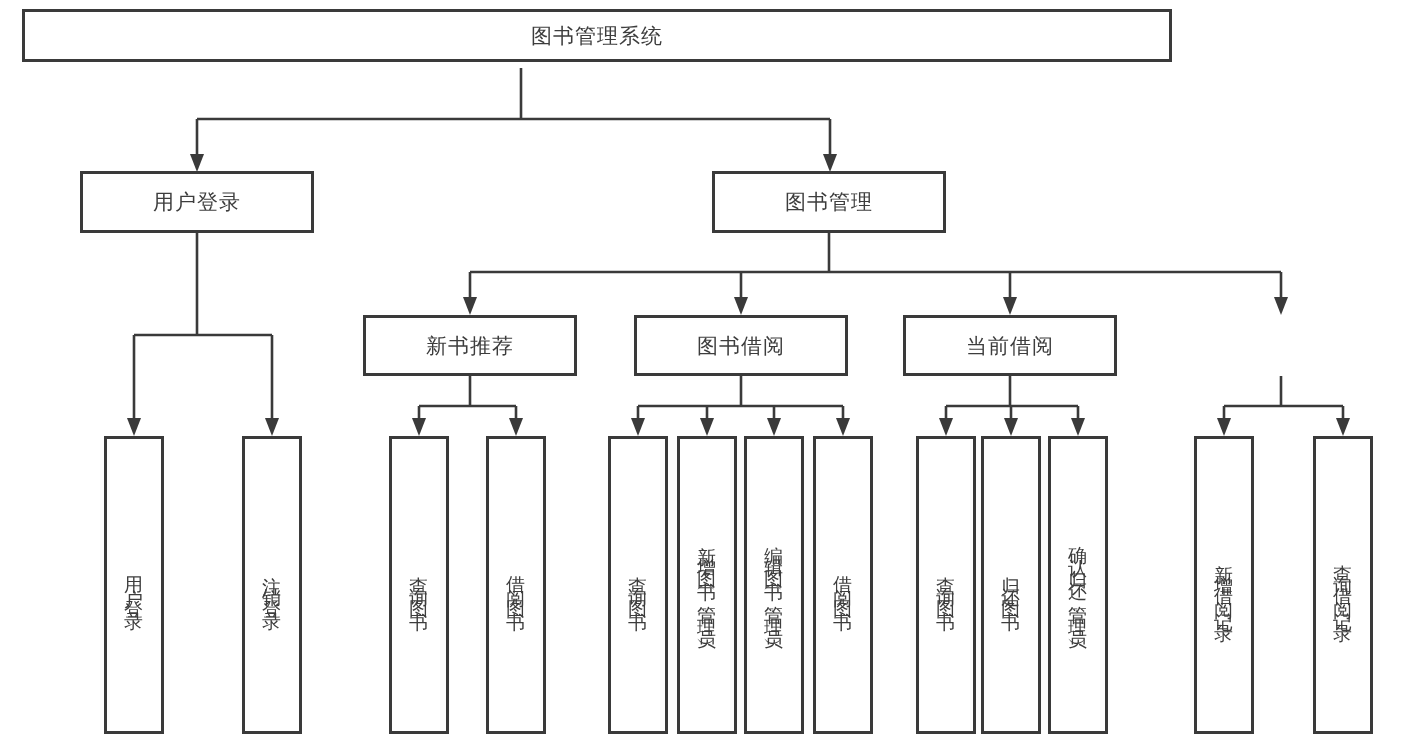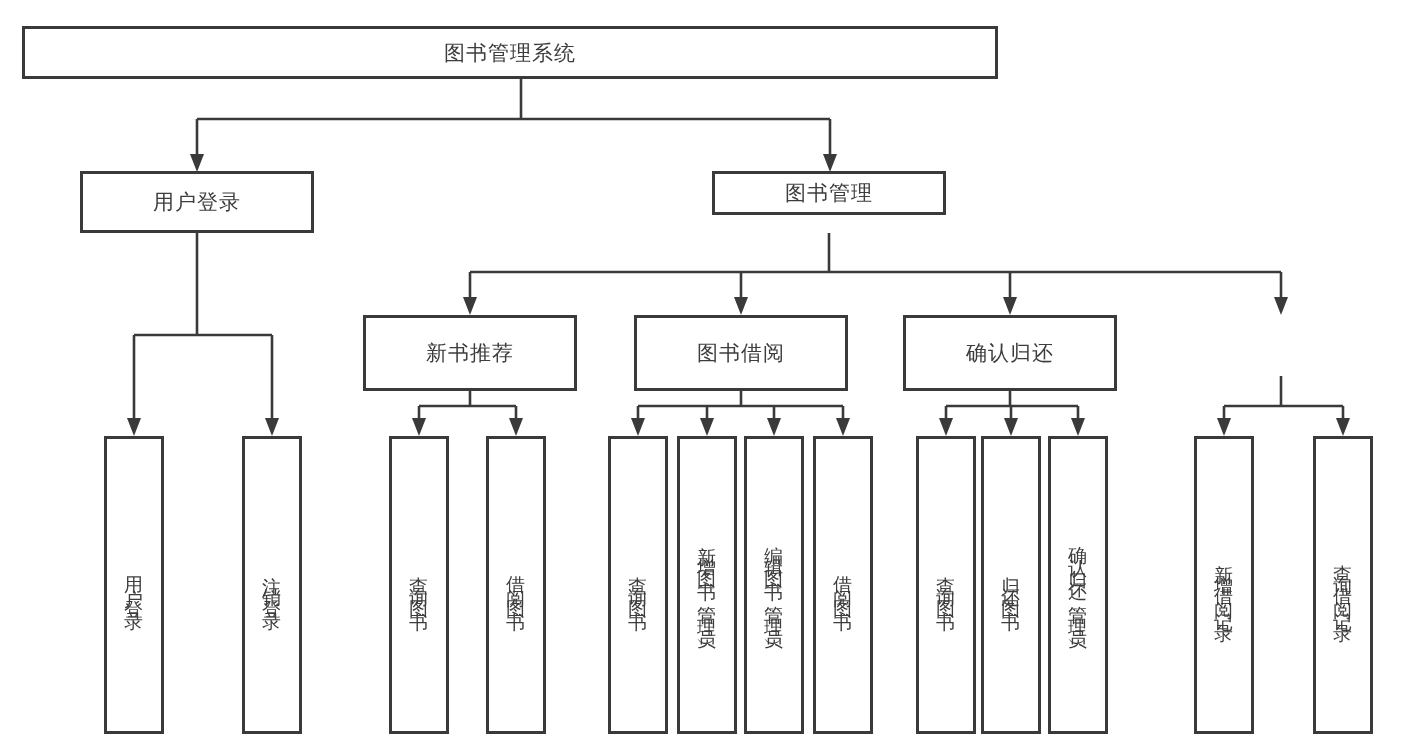--- a/index.html
+++ b/index.html
@@ -29,24 +29,24 @@
     background: #ffffff;
     display: flex;
     align-items: center;
     justify-content: center;
     color: #3d3d3d;
     font-size: 21px;
     letter-spacing: 1px;
     text-align: center;
     white-space: nowrap;
   }
-  .node.root   { left: 22px;  top: 26px;  width: 976px; height: 53px; }
+  .node.root   { left: 22px;  top: 9px;  width: 1150px; height: 53px; }
   .node.lvl2-a { left: 80px;  top: 171px; width: 234px; height: 62px; }
-  .node.lvl2-b { left: 712px; top: 171px; width: 234px; height: 44px; }
-  .node.lvl3   { top: 315px; width: 214px; height: 76px; }
+  .node.lvl2-b { left: 712px; top: 171px; width: 234px; height: 62px; }
+  .node.lvl3   { top: 315px; width: 214px; height: 61px; }
   .node.lvl3-a { left: 363px; }
   .node.lvl3-b { left: 634px; }
   .node.lvl3-c { left: 903px; }
   .node.lvl3-d { left: 1174px; }
   .leaf {
     position: absolute;
     box-sizing: border-box;
     top: 436px;
     width: 60px;
     height: 298px;
@@ -145,21 +145,21 @@
     </g>
   </svg>
 
   <div class="node root">图书管理系统</div>
 
   <div class="node lvl2-a">用户登录</div>
   <div class="node lvl2-b">图书管理</div>
 
   <div class="node lvl3 lvl3-a">新书推荐</div>
   <div class="node lvl3 lvl3-b">图书借阅</div>
-  <div class="node lvl3 lvl3-c">确认归还</div>
+  <div class="node lvl3 lvl3-c">当前借阅</div>
 
   <div class="leaf" style="left:104px">
     <span>用户登录</span>
   </div>
   <div class="leaf" style="left:242px">
     <span>注销登录</span>
   </div>
 
   <div class="leaf" style="left:389px">
     <span>查询图书</span>

